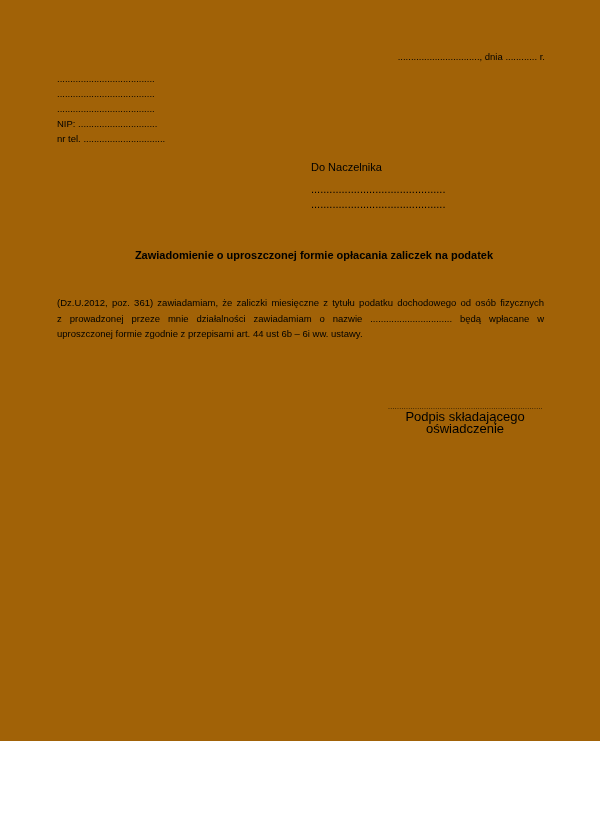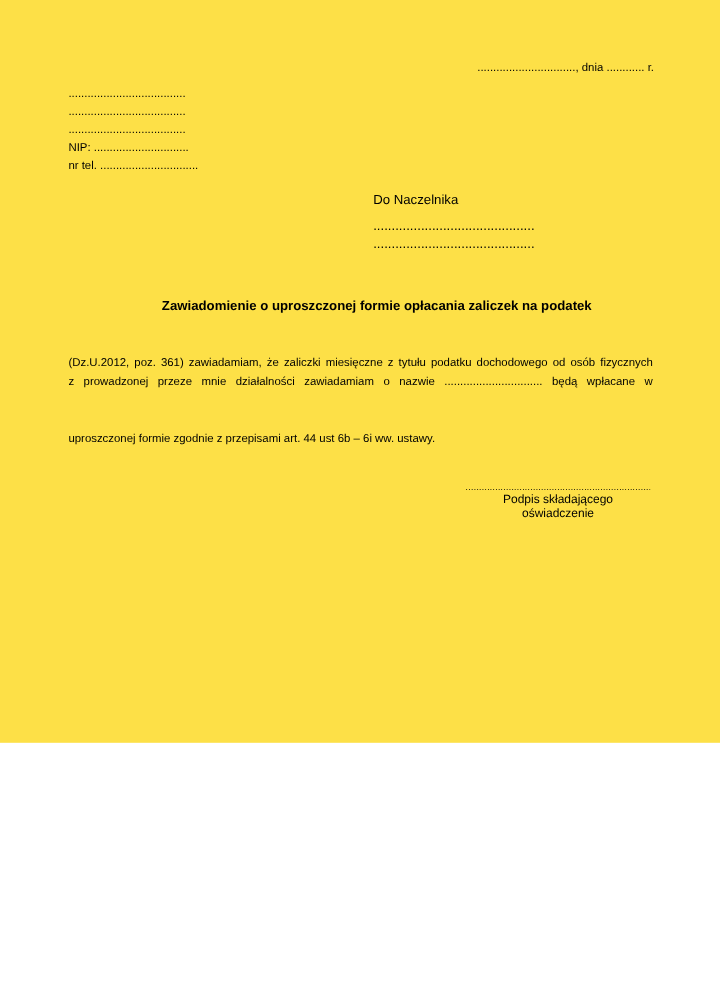--- a/index.html
+++ b/index.html
@@ -9,22 +9,22 @@
     height: 825px;
     font-family: "Liberation Sans", sans-serif;
     color: #000000;
     position: relative;
     overflow: hidden;
   }
   .page {
     position: absolute;
     top: 0; left: 0;
     width: 600px;
-    height: 619px;
-    background: #fde047;
+    height: 741px;
+    background: #a16207;
   }
   .date-line {
     position: absolute;
     top: 51px;
     right: 55px;
     font-size: 9.5px;
     white-space: nowrap;
   }
   .sender-block {
     position: absolute;
@@ -64,38 +64,37 @@
     line-height: 15.5px;
   }
   .body-line {
     text-align: justify;
     text-align-last: justify;
     white-space: nowrap0; 
   }
   .body-line.last {
     text-align: left;
     text-align-last: left;
-    margin-top: 32px;
   }
   .signature-block {
     position: absolute;
     top: 402px;
     left: 388px;
     width: 154px;
     text-align: center;
   }
   .signature-line {
     font-size: 7px;
     letter-spacing: 0.3px;
     line-height: 9px;
     white-space: nowrap;
     overflow: hidden;
   }
   .signature-caption {
-    font-size: 10px;
+    font-size: 13px;
     line-height: 12px;
   }
 </style>
 </head>
 <body>
 
 <div class="page">
 
   <div class="date-line">..............................., dnia ............ r.</div>
 

